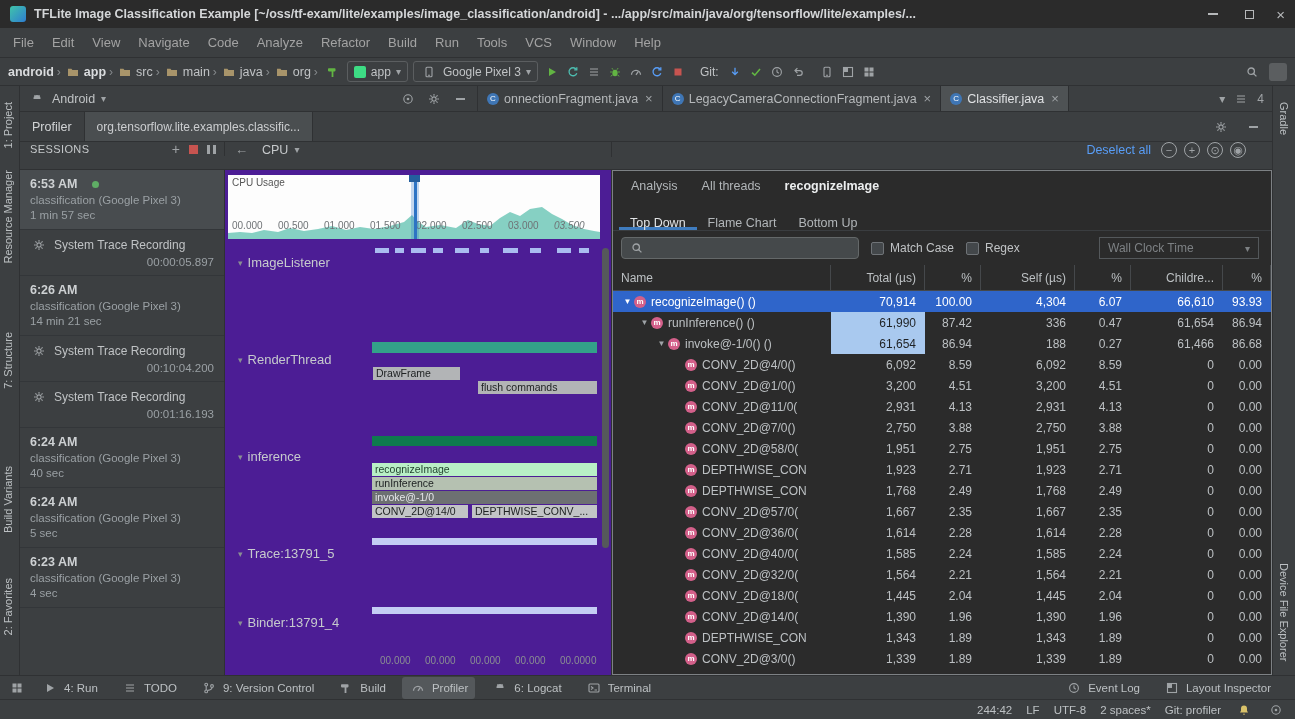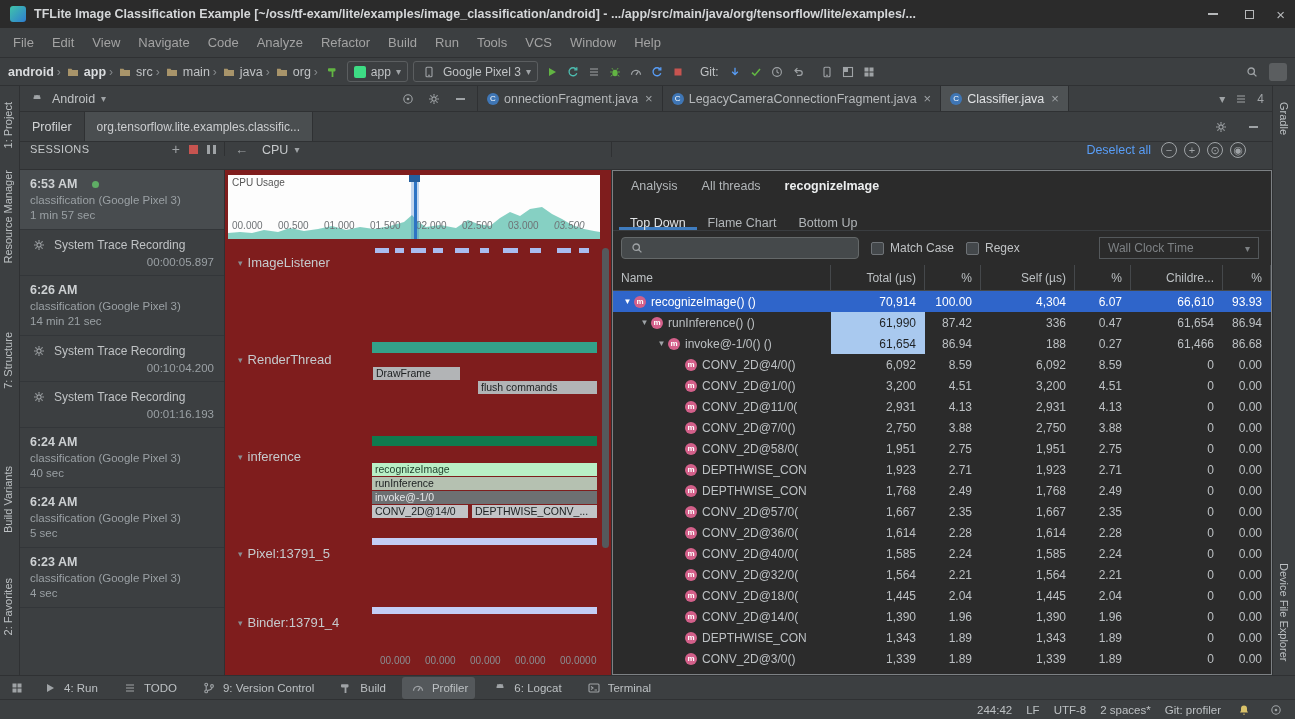--- a/index.html
+++ b/index.html
@@ -68,21 +68,21 @@
   #sessions-list{width:205px;background:#3c3f41;border-right:1px solid #2f3133;overflow:hidden}
   .session{padding:7px 10px 8px;border-bottom:1px solid #333639}
   .session.ssel{background:#484c4f}
   .s-time{display:flex;align-items:center;gap:15px;color:#ced1d3;font-size:12.5px;font-weight:bold}
   .livedot{width:7px;height:7px;border-radius:50%;background:#5fad65;display:inline-block}
   .s-sub{color:#9aa0a4;font-size:11.5px;margin-top:3px}
   .recording{padding:6px 10px 7px;border-bottom:1px solid #333639}
   .r-row{display:flex;align-items:center;gap:6px;color:#c0c3c5;font-size:12px}
   .r-dur{color:#9aa0a4;font-size:11.5px;text-align:right;margin-top:2px}
 
-  #timeline{width:387px;background:#7f1d1d;border-right:1px solid #2f3133;position:relative;overflow:hidden}
+  #timeline{width:387px;background:#4c1d95;border-right:1px solid #2f3133;position:relative;overflow:hidden}
   #cpu-chart{position:absolute;left:3px;top:5px;width:372px;height:64px;background:#fdfdfd;overflow:hidden}
   .chart-label{position:absolute;left:4px;top:2px;font-size:10px;color:#555;z-index:3}
   .ax{position:absolute;bottom:8px;font-size:10px;color:#6f7376;z-index:3}
   .selband{position:absolute;top:0;height:64px;left:183px;width:8px;background:rgba(45,120,200,.28);z-index:4}
   .selline{position:absolute;top:0;height:64px;left:186px;width:2.5px;background:#2d74c4;z-index:4}
   .selcap{position:absolute;top:0;left:181px;width:11px;height:7px;background:#245f9e;z-index:5}
   #threads{position:absolute;left:0;top:72px;width:387px;height:413px}
   .lane-label{position:absolute;left:13px;display:flex;align-items:center;gap:5px;color:#c6cacd;font-size:13px;white-space:nowrap}
   .tri{color:#8a8f93;font-size:9px}
   .seg{position:absolute;height:5px;background:#a9bcf0}
@@ -558,21 +558,21 @@
             <span>inference</span>
           </div>
           <div class="bar bar-dgreen" style="left: 147px; top: 194px; width: 225px; height: 10px;"></div>
           <div class="chip chip-mint" style="left: 147px; top: 221px; width: 225px;">recognizeImage</div>
           <div class="chip chip-sage" style="left: 147px; top: 235px; width: 225px;">runInference</div>
           <div class="chip chip-dark" style="left: 147px; top: 249px; width: 225px;">invoke@-1/0</div>
           <div class="chip chip-g1" style="left: 147px; top: 263px; width: 96px;">CONV_2D@14/0</div>
           <div class="chip chip-g1" style="left: 247px; top: 263px; width: 125px;">DEPTHWISE_CONV_...</div>
           <div class="lane-label" style="top: 304px;">
             <span class="tri">▾</span>
-            <span>Pixel:13791_5</span>
+            <span>Trace:13791_5</span>
           </div>
           <div class="bar bar-binder" style="left: 147px; top: 296px; width: 225px; height: 7px;"></div>
           <div class="lane-label" style="top: 373px;">
             <span class="tri">▾</span>
             <span>Binder:13791_4</span>
           </div>
           <div class="bar bar-binder" style="left: 147px; top: 365px; width: 225px; height: 7px;"></div>
         </div>
       <div id="bottom-axis">
           <span style="left: 155px;">00.000</span>
@@ -946,20 +946,40 @@
         <div class="tw-item">
           <span class="icn c-dim">
             <svg width="12" height="12" viewBox="0 0 12 12" fill="none">
               <rect x="1" y="2" width="10" height="8" rx="1" stroke="currentColor" stroke-width="1.1"></rect>
               <path d="M3 4.5l2 1.5-2 1.5M6.5 8H9" stroke="currentColor" stroke-width="1.1"></path>
             </svg>
           </span>
           <span>Terminal</span>
         </div>
       </div>
+    <div class="tw-right" id="tw-right">
+        <div class="tw-item">
+          <span class="icn c-dim">
+            <svg width="12" height="12" viewBox="0 0 12 12" fill="none">
+              <circle cx="6" cy="6" r="4.4" stroke="currentColor" stroke-width="1.1"></circle>
+              <path d="M6 3.4V6l1.8 1.2" stroke="currentColor" stroke-width="1.1"></path>
+            </svg>
+          </span>
+          <span>Event Log</span>
+        </div>
+        <div class="tw-item">
+          <span class="icn c-dim">
+            <svg width="12" height="12" viewBox="0 0 12 12" fill="none">
+              <rect x="1.5" y="1.5" width="9" height="9" stroke="currentColor" stroke-width="1.1"></rect>
+              <rect x="1.5" y="1.5" width="4.5" height="4.5" fill="currentColor"></rect>
+            </svg>
+          </span>
+          <span>Layout Inspector</span>
+        </div>
+      </div>
   </div>
 
   <div class="statusbar">
     <div class="sb-right" id="sb-right">
         <span>244:42</span>
         <span>LF</span>
         <span>UTF-8</span>
         <span>2 spaces*</span>
         <span>Git: profiler</span>
         <span class="icn c-yellow">

